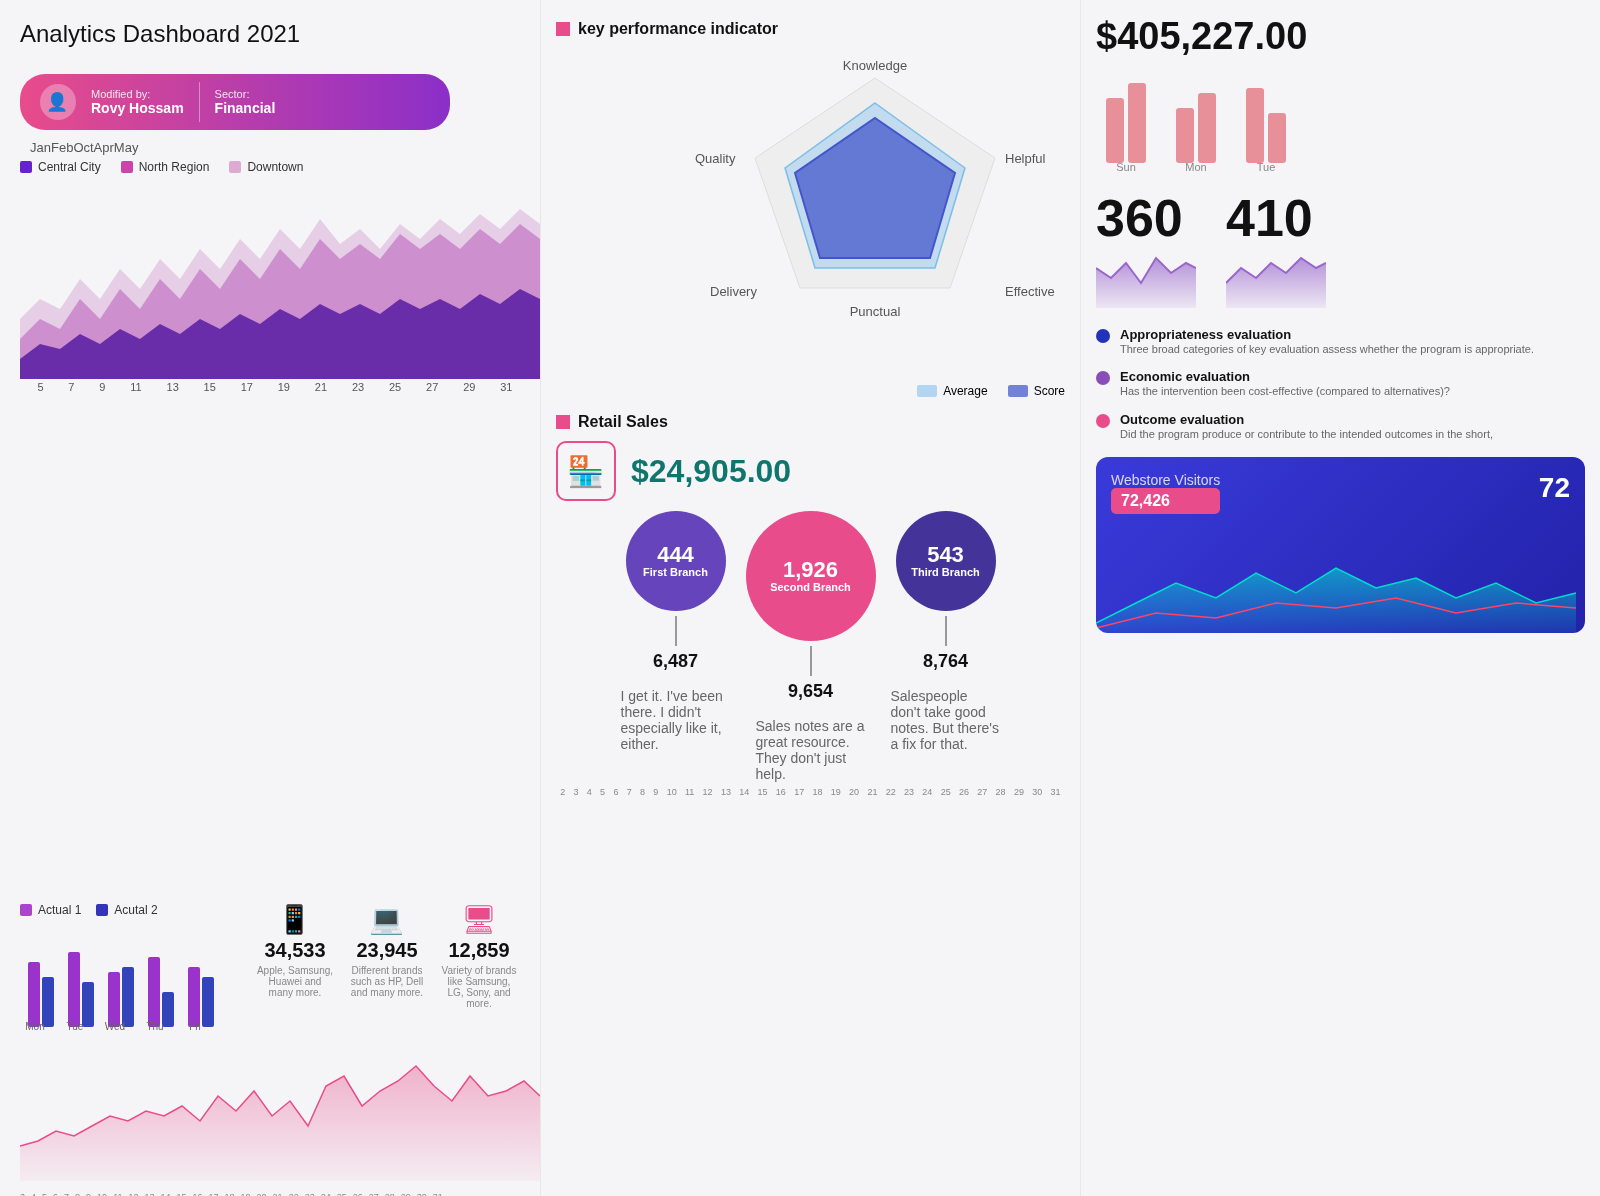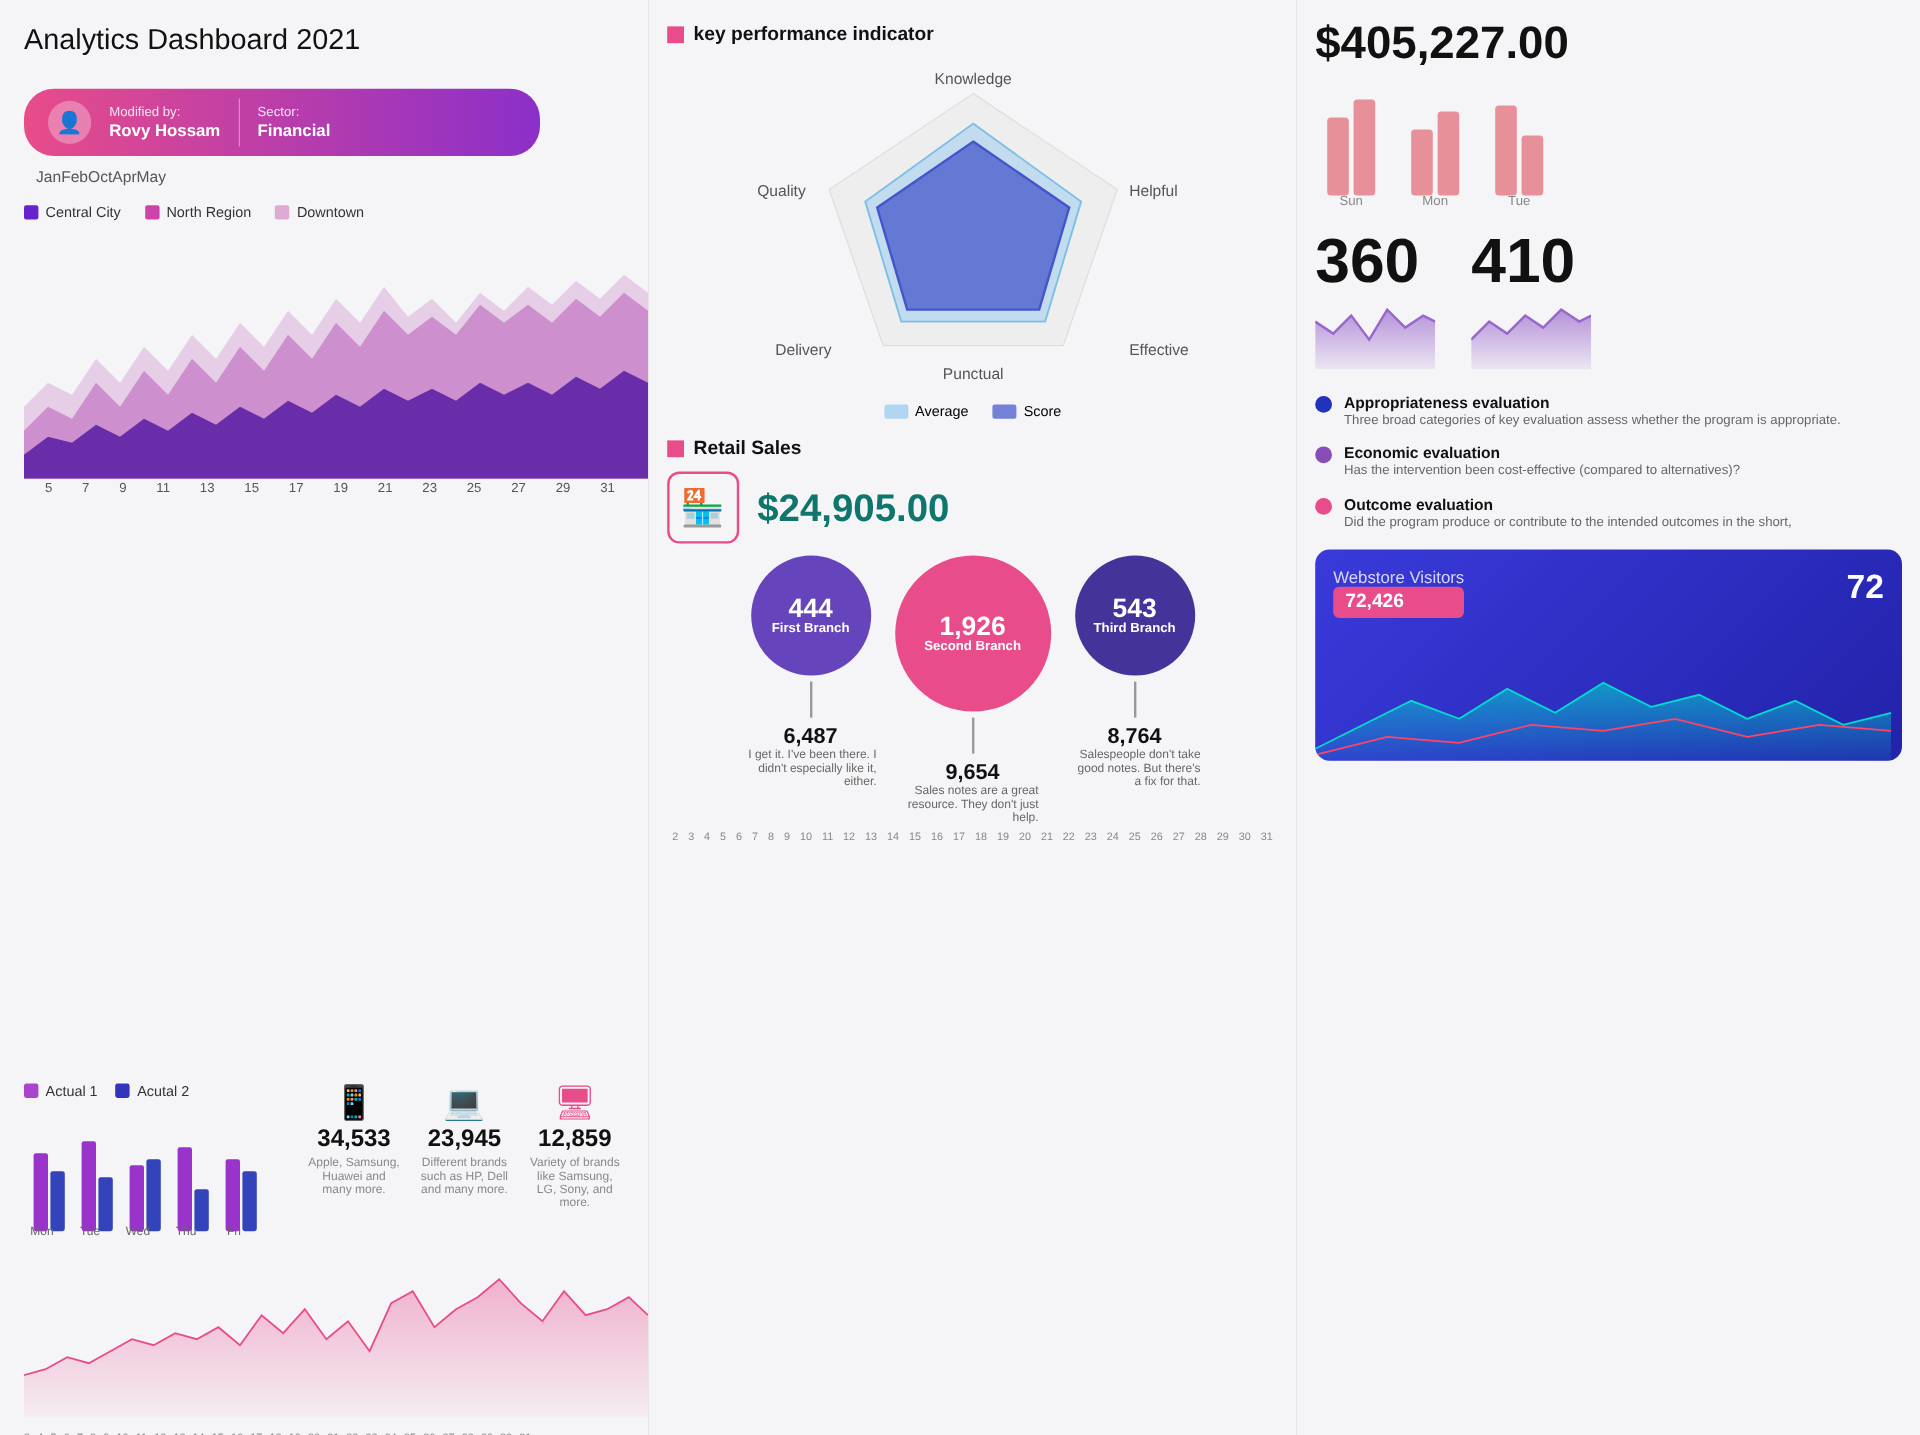--- a/index.html
+++ b/index.html
@@ -14,21 +14,21 @@
     .user-avatar { width: 36px; height: 36px; border-radius: 50%; background: rgba(255,255,255,0.3); display: flex; align-items: center; justify-content: center; color: white; font-size: 18px; }
     .user-info { display: flex; gap: 20px; }
     .user-info-item { color: white; }
     .user-info-item .label { font-size: 11px; font-weight: 400; opacity: 0.85; }
     .user-info-item .value { font-size: 14px; font-weight: 700; }
     .divider-line { width: 1px; height: 40px; background: rgba(255,255,255,0.4); }
     .chart-area { flex: 1; position: relative; }
     .chart-months { display: flex; justify-content: flex-start; padding: 0 10px; margin-bottom: 5px; }
     .chart-months span { font-size: 13px; color: #555; }
     .area-chart-container { position: relative; width: 100%; height: 200px; }
-    .legend-area { display: flex; gap: 20px; margin: 15px 0; }
+    .legend-area { display: flex; gap: 20px; margin: 5px 0; }
     .legend-item { display: flex; align-items: center; gap: 6px; font-size: 12px; color: #333; }
     .legend-dot { width: 12px; height: 12px; border-radius: 2px; }
     .x-axis { display: flex; justify-content: space-around; font-size: 11px; color: #555; padding: 2px 5px; }
     .bar-legend { display: flex; gap: 15px; margin-bottom: 5px; }
     .device-item { display: flex; flex-direction: column; align-items: center; gap: 3px; }
     .device-icon { font-size: 28px; color: #e84c8a; }
     .device-number { font-size: 20px; font-weight: 700; color: #111; }
     .device-label { font-size: 10px; color: #888; text-align: center; width: 80px; }
 
     
@@ -36,41 +36,41 @@
     .line-x-axis { display: flex; gap: 6px; font-size: 9px; color: #888; margin-top: 2px; }
 
     
     .mid-col { padding: 20px 15px; display: flex; flex-direction: column; gap: 15px; border-left: 1px solid #e8e8e8; }
 
     
     .kpi-section { }
     .section-header { display: flex; align-items: center; gap: 8px; margin-bottom: 10px; }
     .section-square { width: 14px; height: 14px; background: #e84c8a; }
     .section-title { font-size: 16px; font-weight: 700; color: #111; }
-    .radar-container { display: flex; flex-direction: column; align-items: center; }
+    .radar-container { display: flex; flex-direction: column; align-items: flex-end; gap: 48px; }
     .radar-legend { display: flex; gap: 20px; margin-top: 8px; }
     .radar-legend-item { display: flex; align-items: center; gap: 6px; font-size: 12px; }
     .radar-legend-color { width: 20px; height: 12px; border-radius: 2px; }
 
     
     .retail-section { }
     .retail-header { display: flex; align-items: center; gap: 15px; margin-bottom: 10px; }
     .retail-icon { width: 60px; height: 60px; border: 2px solid #e84c8a; border-radius: 10px; display: flex; align-items: center; justify-content: center; font-size: 30px; color: #e84c8a; }
     .retail-amount { font-size: 32px; font-weight: 700; color: #0f766e; }
     .branches { display: flex; gap: 15px; align-items: flex-start; justify-content: center; }
     .branch-bubble { display: flex; flex-direction: column; align-items: center; gap: 5px; }
     .bubble { border-radius: 50%; display: flex; flex-direction: column; align-items: center; justify-content: center; color: white; font-weight: 700; }
     .bubble-sm { width: 100px; height: 100px; }
     .bubble-lg { width: 130px; height: 130px; }
     .bubble-number { font-size: 22px; font-weight: 800; line-height: 1; }
     .bubble-label { font-size: 11px; font-weight: 600; text-align: center; }
     .branch-stem { width: 2px; height: 30px; background: #999; }
     .branch-stats { text-align: center; }
     .branch-stat-num { font-size: 18px; font-weight: 700; color: #111; display: block; }
-    .branch-stat-text { font-size: 10px; color: #666; width: 110px; text-align: right; display: block; }
+    .branch-stat-text { font-size: 14px; color: #666; width: 110px; text-align: left; display: block; margin-top: 16px; }
     .bottom-x { display: flex; justify-content: space-around; font-size: 9px; color: #888; margin-top: 5px; }
 
     
     .right-col { padding: 15px; display: flex; flex-direction: column; gap: 15px; border-left: 1px solid #e8e8e8; }
     .total-amount { font-size: 38px; font-weight: 800; color: #111; }
 
     .metrics-row { display: flex; gap: 30px; align-items: center; }
     .metric-num { font-size: 52px; font-weight: 800; color: #111; }
 
     

